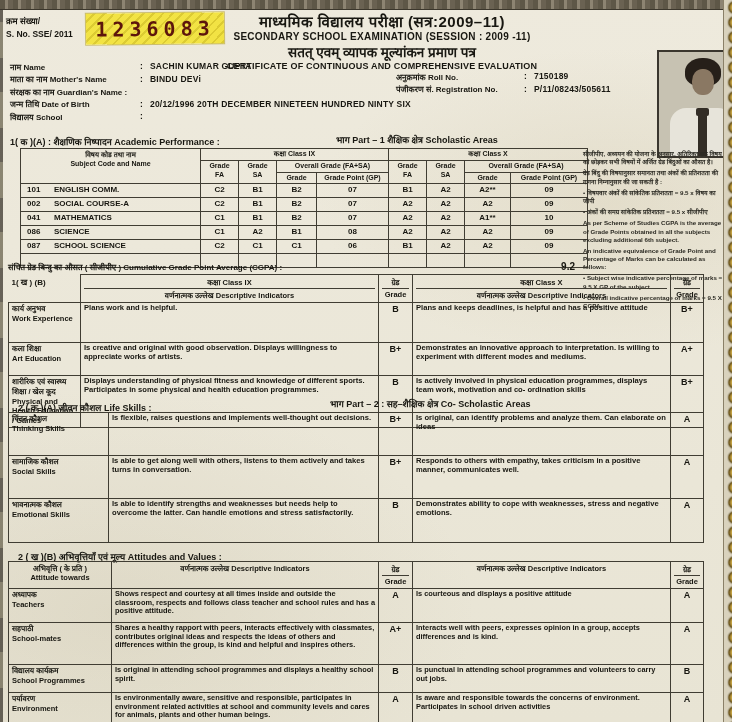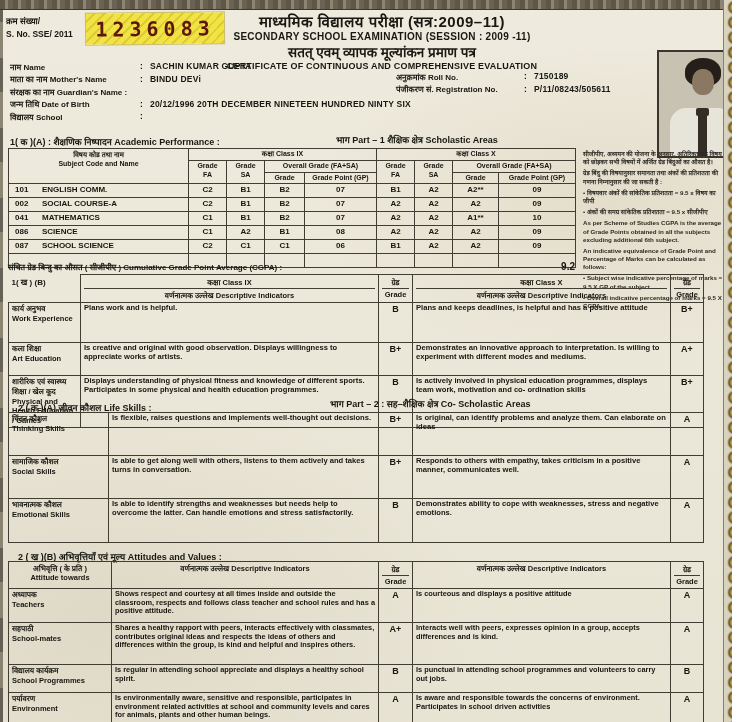--- a/index.html
+++ b/index.html
@@ -53,21 +53,21 @@
   .line{position:absolute;font-size:9px;font-weight:bold;}
   .part1a{left:10px;top:135px;}
   .part1b{left:336px;top:133px;}
   .part2a{left:18px;top:401px;}
   .part2b{left:330px;top:397px;}
   .attitle{left:18px;top:550px;}
 
   table.t{border-collapse:collapse;table-layout:fixed;position:absolute;background:transparent;}
   table.t th,table.t td{border:1px solid #403d33;vertical-align:top;overflow:hidden;
          font-weight:bold;color:#171610;padding:1px 3px;}
-  .acad{left:8px;top:148px;width:567px;border:1.5px solid #3c392f;padding-left:44px;}
+  .acad{left:20px;top:148px;width:567px;border:1.5px solid #3c392f;padding-left:44px;}
   .acad th{font-size:7px;text-align:center;padding:0 1px;line-height:1.25;}
   .acad thead tr{height:11px;}
   .acad td{border-top:none;border-bottom:none;text-align:center;font-size:8px;}
   .acad tbody tr{height:14px;}
   .acad .subj{text-align:left;padding-left:6px;}
   .acad .code{display:inline-block;width:27px;}
   .acad .sp td{height:11px;}
   .subj-h div{line-height:1.3;}
   .cgparow{position:absolute;left:8px;top:261px;width:567px;display:flex;font-size:8px;font-weight:bold;}
   .cgparow .lab{flex:1;}
@@ -450,21 +450,21 @@
       <td class="desc">Shares a healthy rapport with peers, interacts effectively with classmates, contributes original ideas and respects the ideas of others and differences within the group, is kind and helpful and inspires others.</td>
       <td class="gr">A+</td>
       <td class="desc">Interacts well with peers, expresses opinion in a group, accepts differences and is kind.</td>
       <td class="gr">A</td>
     </tr>
     <tr style="height:28px">
       <td class="cat">
               <div>विद्यालय कार्यक्रम</div>
               <div>School Programmes</div>
             </td>
-      <td class="desc">Is regular in attending school appreciate and displays a healthy school spirit.</td>
+      <td class="desc">Is original in attending school programmes and displays a healthy school spirit.</td>
       <td class="gr">B</td>
       <td class="desc">Is punctual in attending school programmes and volunteers to carry out jobs.</td>
       <td class="gr">B</td>
     </tr>
     <tr style="height:36px">
       <td class="cat">
               <div>पर्यावरण</div>
               <div>Environment</div>
             </td>
       <td class="desc">Is environmentally aware, sensitive and responsible, participates in environment related activities at school and community levels and cares for animals, plants and other human beings.</td>

